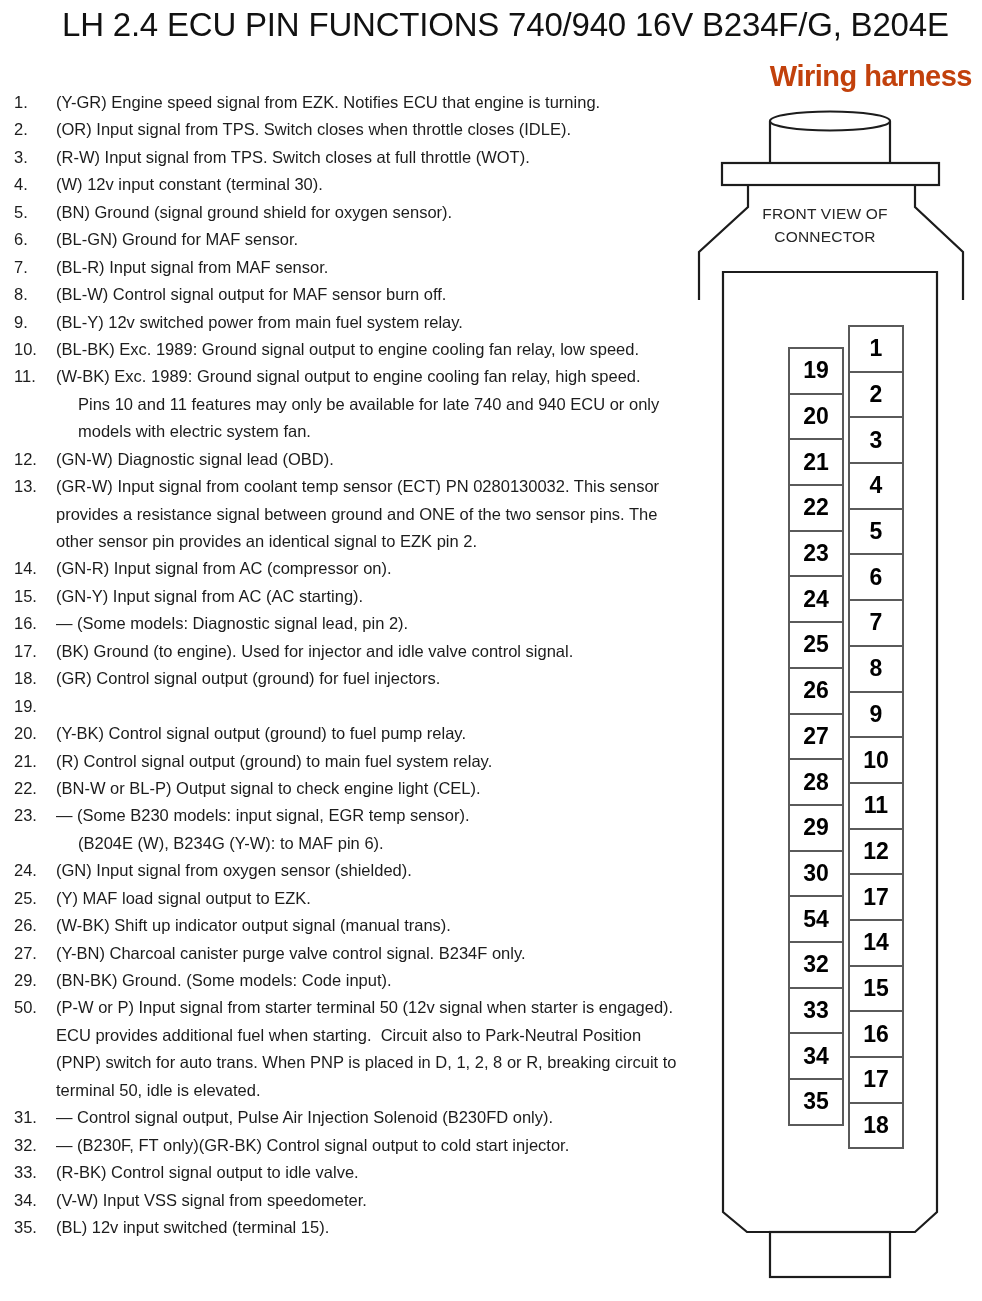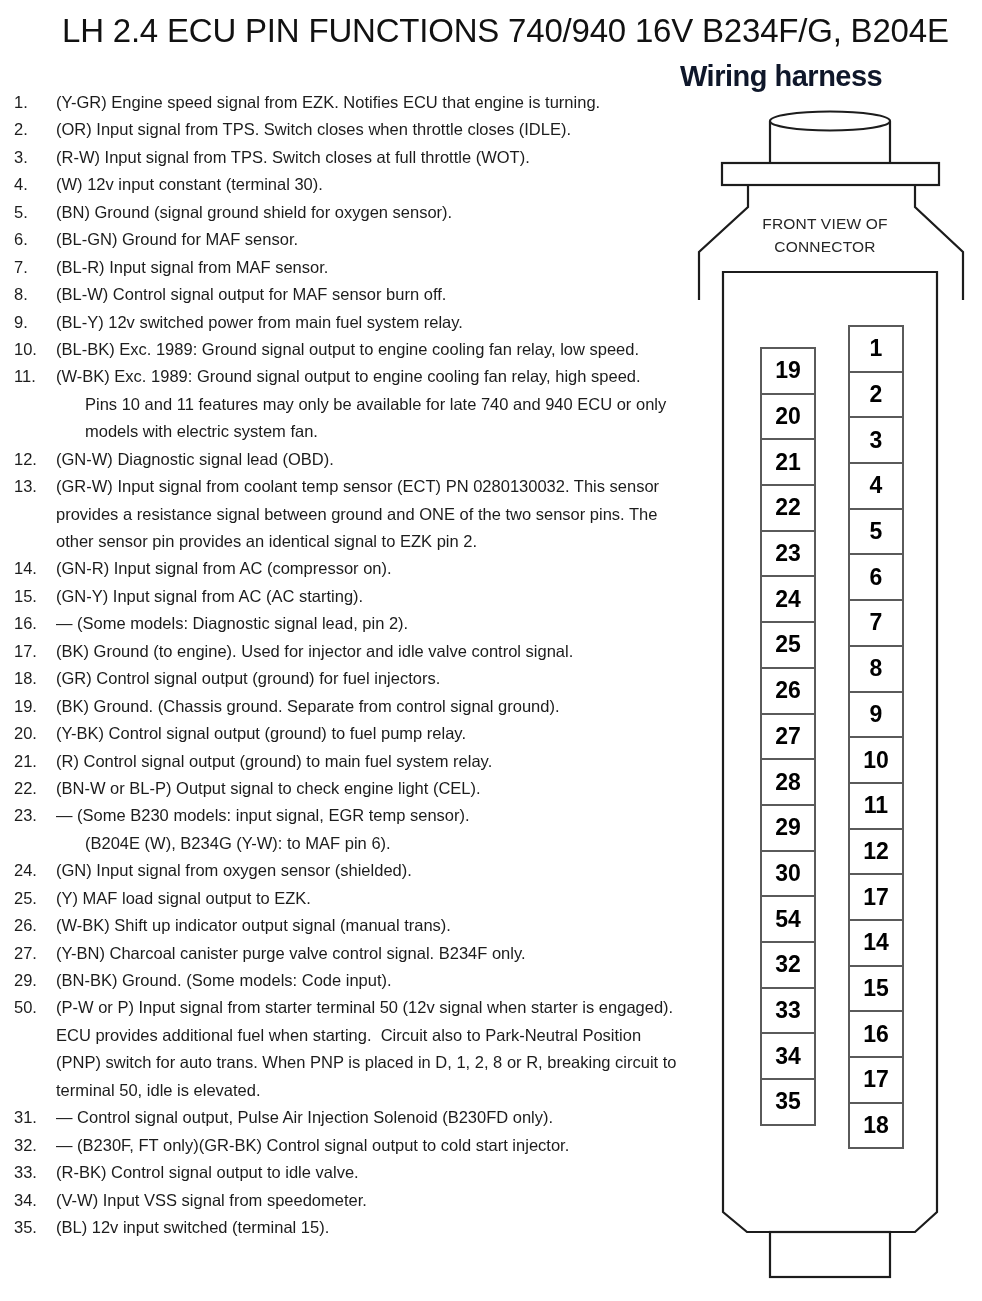--- a/index.html
+++ b/index.html
@@ -2,46 +2,46 @@
 <html><head>
 <meta charset="utf-8">
 <style>
   html,body{margin:0;padding:0;}
   body{
     width:982px;height:1301px;position:relative;overflow:hidden;
     background:#ffffff;color:#1c1c1c;
     font-family:"Liberation Sans", sans-serif;
   }
   .page-title{
-    position:absolute;left:62px;top:12px;width:900px;
+    position:absolute;left:62px;top:6px;width:900px;
     font-size:33px;line-height:37px;letter-spacing:-0.2px;color:#111;
     white-space:nowrap;
   }
   
   .pin-list{position:absolute;left:14px;top:89px;width:716px;}
   .pin-list .row{
     position:relative;height:27.45px;font-size:16.5px;line-height:27.45px;
     white-space:nowrap;color:#1c1c1c;
   }
   .pin-list .num{position:absolute;left:0;}
   .pin-list .txt{position:absolute;left:42px;}
-  .pin-list .txt.ind1{left:71px;}
+  .pin-list .txt.ind1{left:64px;}
   
   .wh-title{
-    position:absolute;left:680px;top:60px;width:292px;text-align:left;
-    font-size:29px;font-weight:bold;letter-spacing:-0.5px;color:#0f172a;
+    position:absolute;left:680px;top:60px;width:292px;text-align:right;
+    font-size:29px;font-weight:bold;letter-spacing:-0.5px;color:#c2410c;
     white-space:nowrap;
   }
   .front-label{
-    position:absolute;left:680px;top:213px;width:290px;text-align:center;
+    position:absolute;left:680px;top:203px;width:290px;text-align:center;
     font-size:15.5px;line-height:22.5px;letter-spacing:0.2px;color:#262626;
   }
   svg.diagram{position:absolute;left:680px;top:95px;width:302px;height:1190px;}
   .pin-col{position:absolute;width:56px;}
-  .pin-col-left{left:760px;top:347px;}
+  .pin-col-left{left:788px;top:347px;}
   .pin-col-right{left:848px;top:325px;}
   .pin-box{
     box-sizing:border-box;height:47.7px;margin-top:-2px;
     border:2px solid #5a5a5a;background:#ffffff;
     display:flex;align-items:center;justify-content:center;
     font-size:23px;font-weight:bold;color:#000;
   }
   .pin-box:first-child{margin-top:0;}
 </style>
 </head>
@@ -129,21 +129,20 @@
     <div class="row">
       <span class="num">17.</span>
       <span class="txt ind0">(BK) Ground (to engine). Used for injector and idle valve control signal.</span>
     </div>
     <div class="row">
       <span class="num">18.</span>
       <span class="txt ind0">(GR) Control signal output (ground) for fuel injectors.</span>
     </div>
     <div class="row">
       <span class="num">19.</span>
-      <span class="txt ind0">(BK) Ground. (Chassis ground. Separate from control signal ground).</span>
     </div>
     <div class="row">
       <span class="num">20.</span>
       <span class="txt ind0">(Y-BK) Control signal output (ground) to fuel pump relay.</span>
     </div>
     <div class="row">
       <span class="num">21.</span>
       <span class="txt ind0">(R) Control signal output (ground) to main fuel system relay.</span>
     </div>
     <div class="row">

